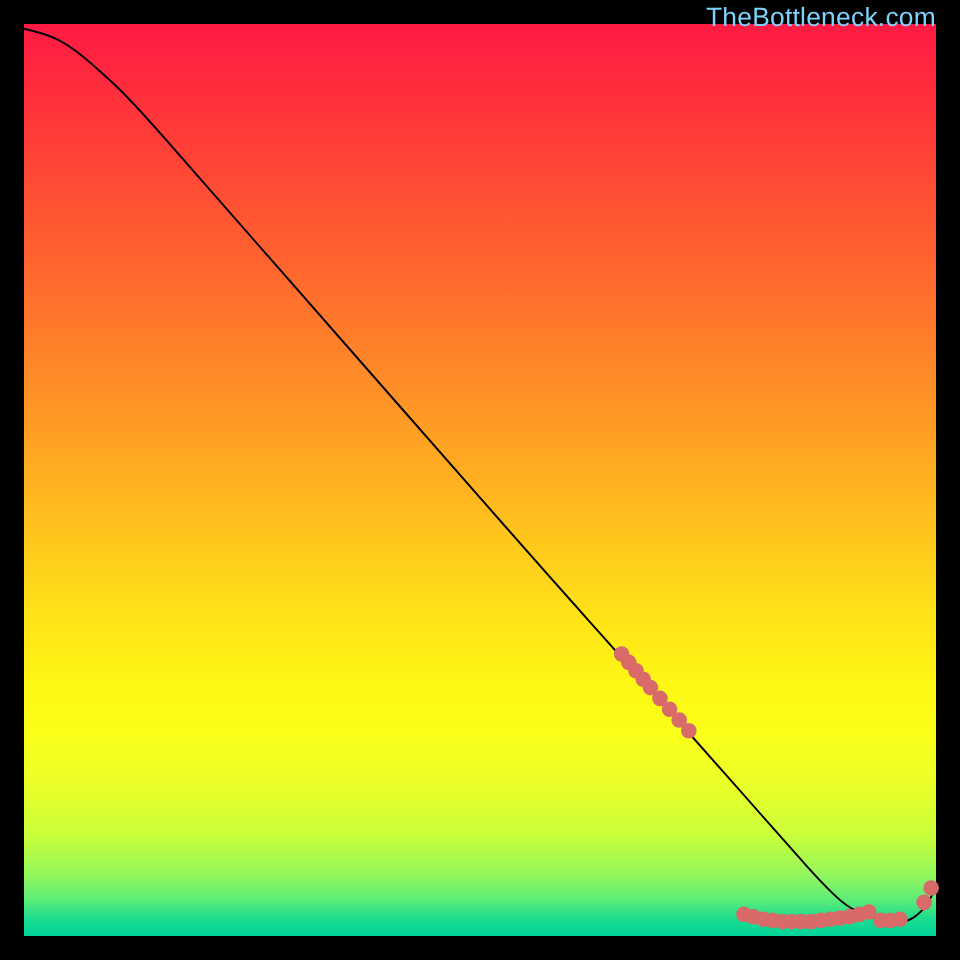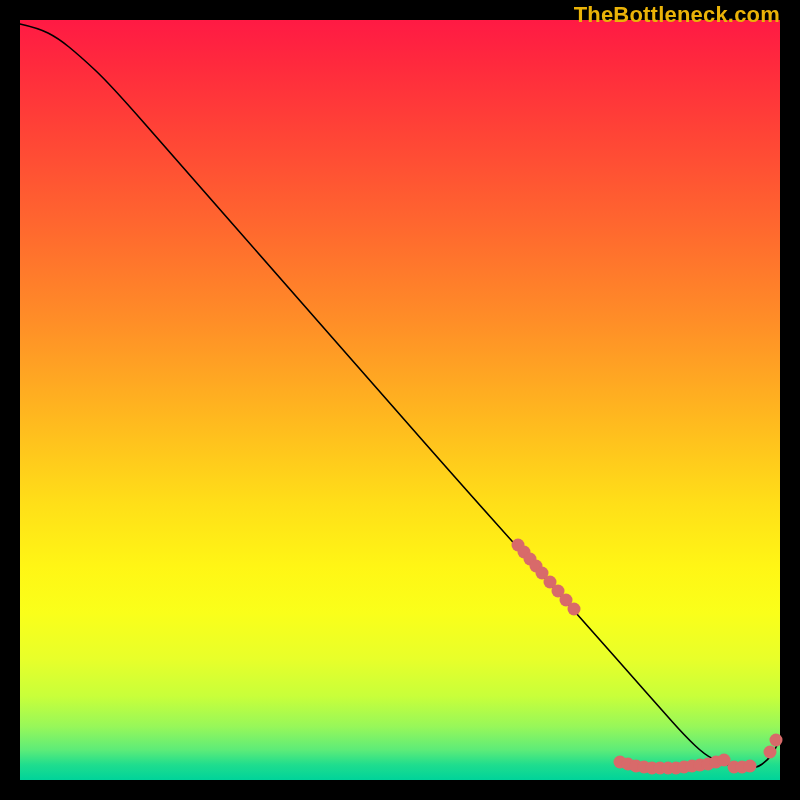--- a/index.html
+++ b/index.html
@@ -57,23 +57,23 @@
     stroke-linecap: round;
   }
   .dot {
     fill: #d86a6a;
     stroke: none;
   }
   .watermark {
     position: absolute;
     top: 2px;
     right: 20px;
-    color: #eab308;
+    color: #7dd3fc;
     font-size: 22px;
-    font-weight: 700;
+    font-weight: 400;
     letter-spacing: 0.2px;
     user-select: none;
   }
 </style>
 </head>
 <body>
 
 <div class="stage">
 
   <div class="plot">

